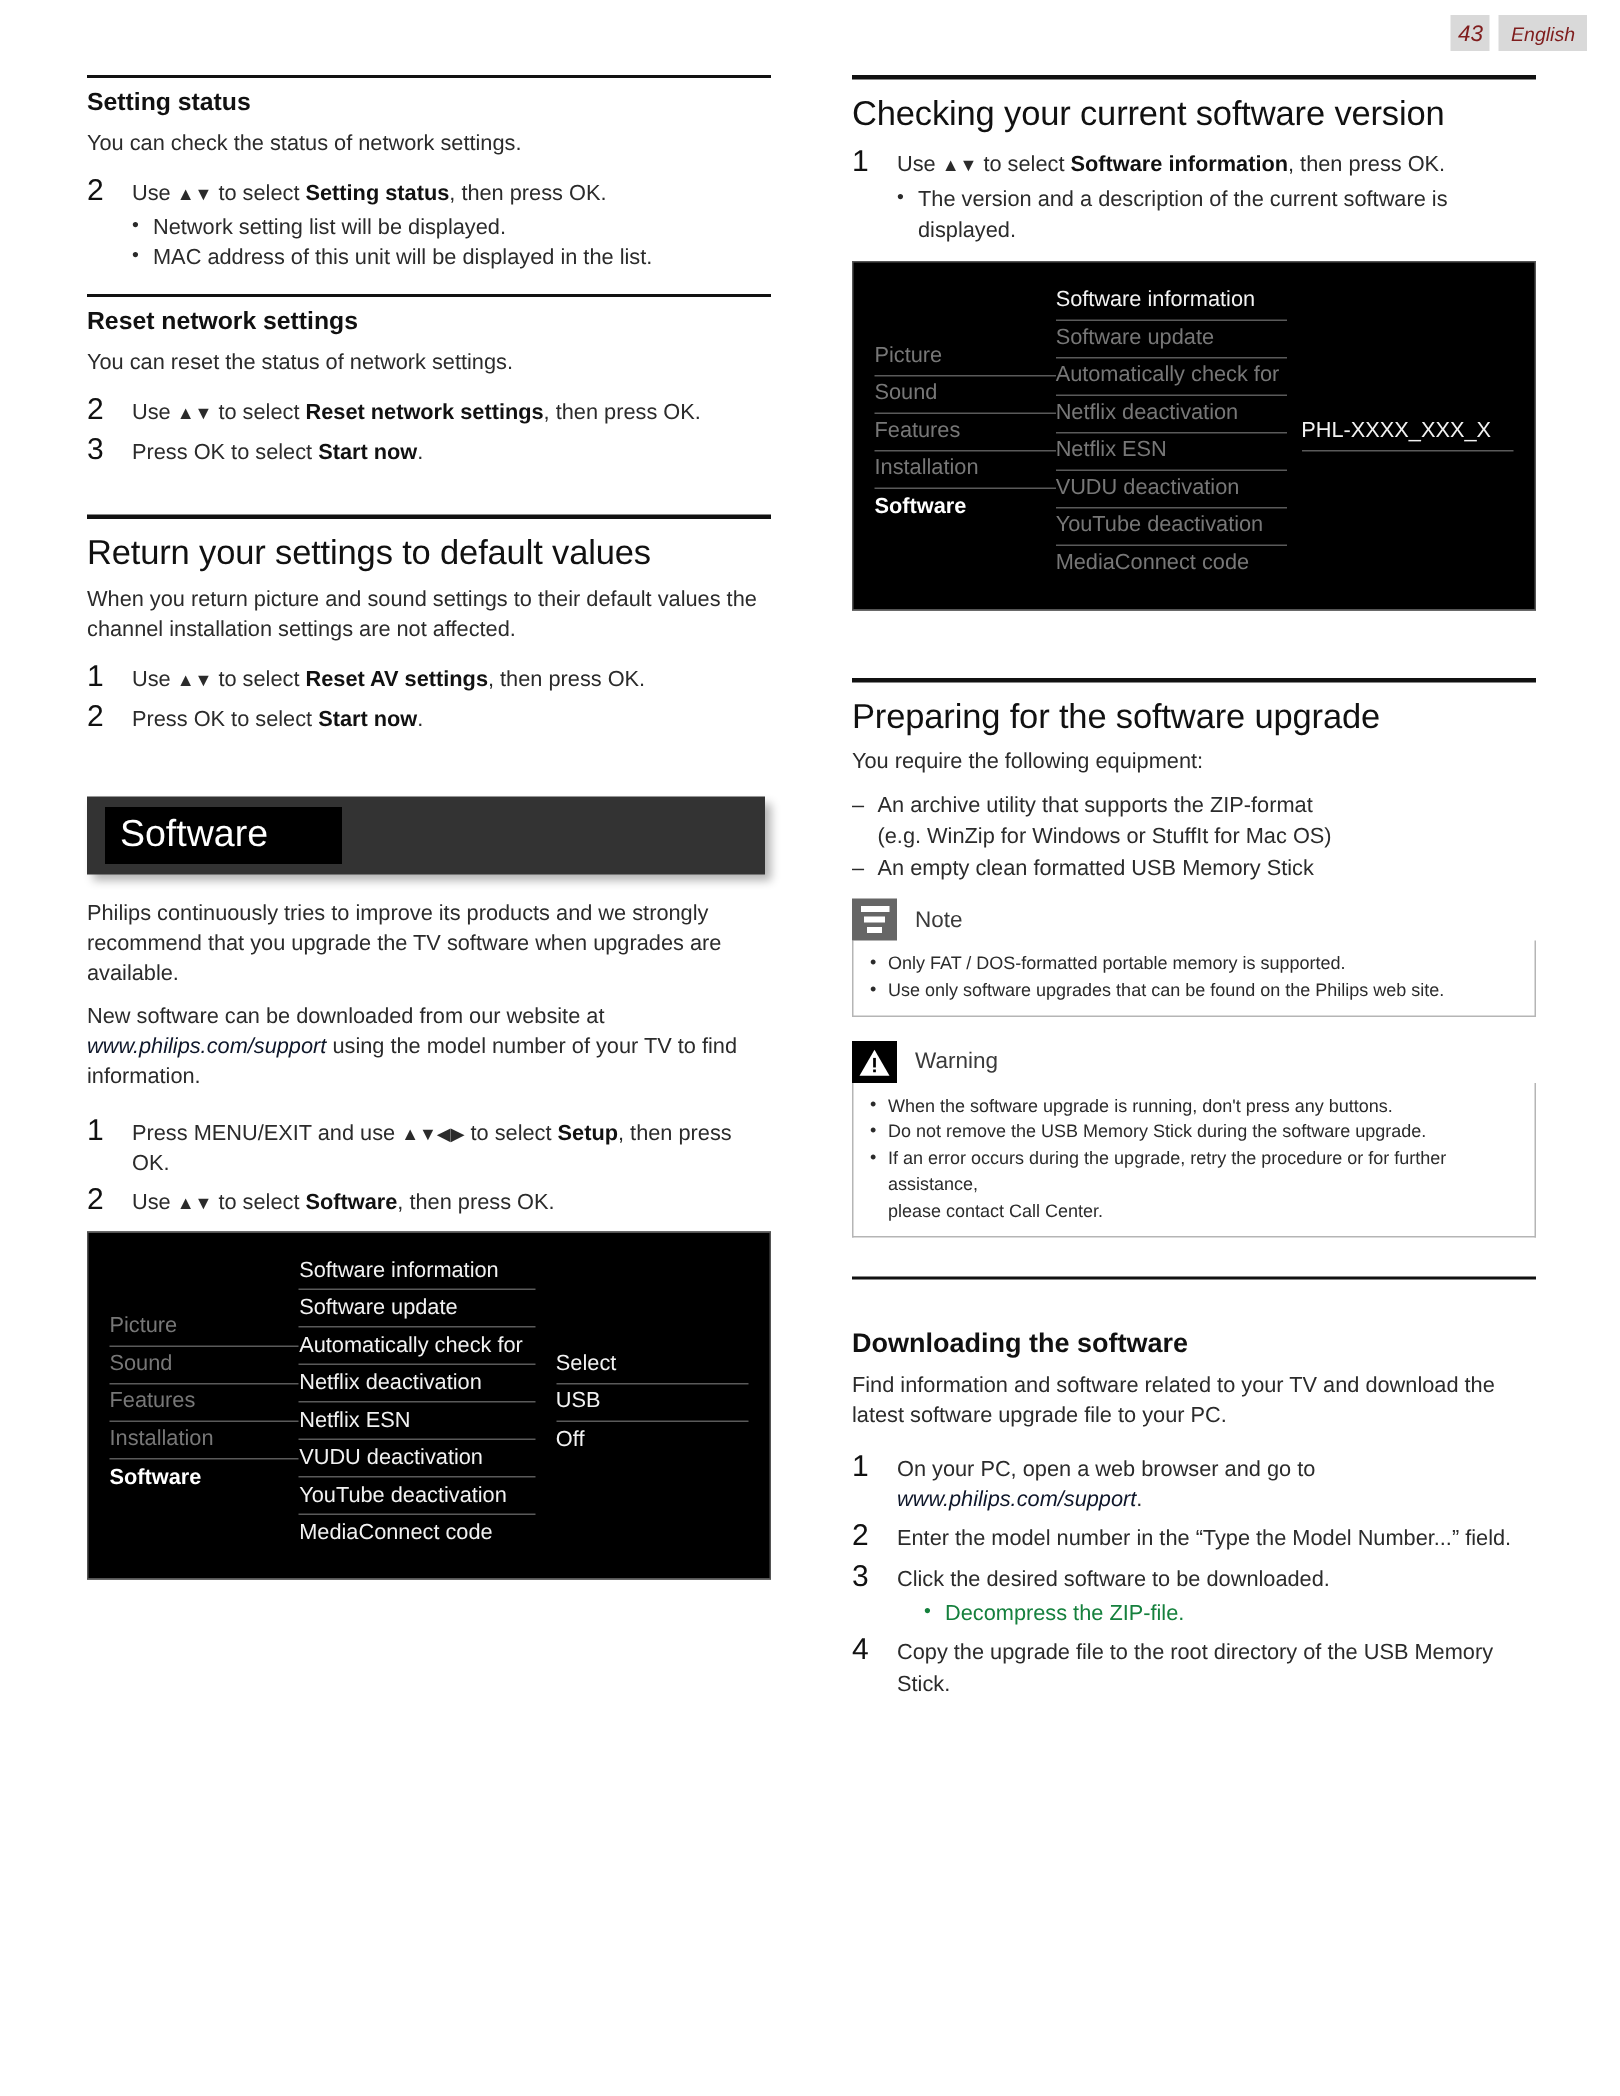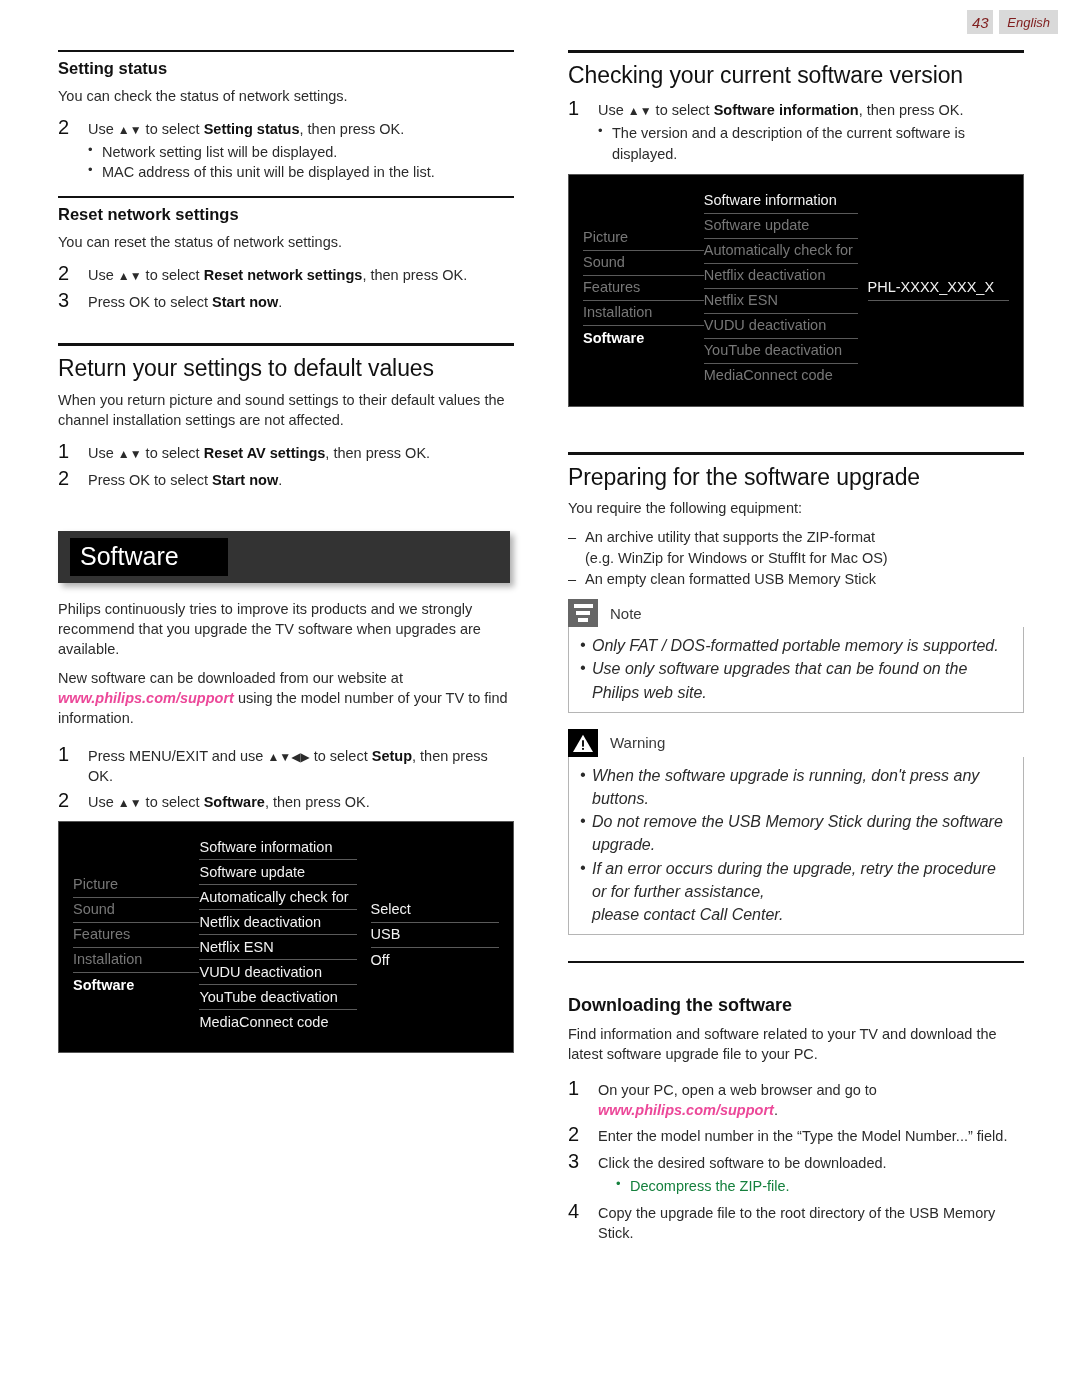--- a/index.html
+++ b/index.html
@@ -78,21 +78,21 @@
 
   
   .dashlist { list-style: none; margin: 4px 0 10px 0; }
   .dashlist li {
     font-size: 14.5px; line-height: 1.42; color: #2b2b2b;
     position: relative; padding-left: 17px;
   }
   .dashlist li::before { content: "\2013"; position: absolute; left: 0; }
   .dashlist li .cont { display: block; }
 
-  .italbold { font-style: italic; font-weight: 700; color: #ec4899; }
+  .italbold { font-style: italic; font-weight: 400; color: #0f172a; }
 
   
   .banner-wrap { margin: 40px 0 16px 0; position: relative; }
   .banner {
     background: #333333; height: 52px; width: 452px;
     display: flex; align-items: center;
     box-shadow: 4px 4px 6px rgba(0,0,0,0.30);
   }
   .banner-inner {
     background: #000000; margin-left: 12px;
@@ -149,22 +149,22 @@
   .cicon.note i.w3 { width: 10px; }
   .cicon.warn { background: #000000; }
   .cicon.warn svg { width: 22px; height: 20px; }
   .clabel { font-size: 15px; color: #3a3a3a; margin-left: 12px; }
   .cbox {
     border: 1px solid #b5b5b5; border-top: none;
     padding: 7px 10px 8px 10px;
   }
   .cbox ul { list-style: none; }
   .cbox li {
-    font-size: 16px; line-height: 1.45; color: #2b2b2b;
-    position: relative; padding-left: 13px; font-style: italic;
+    font-size: 12px; line-height: 1.45; color: #2b2b2b;
+    position: relative; padding-left: 13px;
   }
   .cbox li::before { content: "\2022"; position: absolute; left: 1px; top: -1px; }
   .cbox li .cont { display: block; }
 </style>
 </head>
 <body>
 
 <div class="page">
 
   <div class="page-header">

